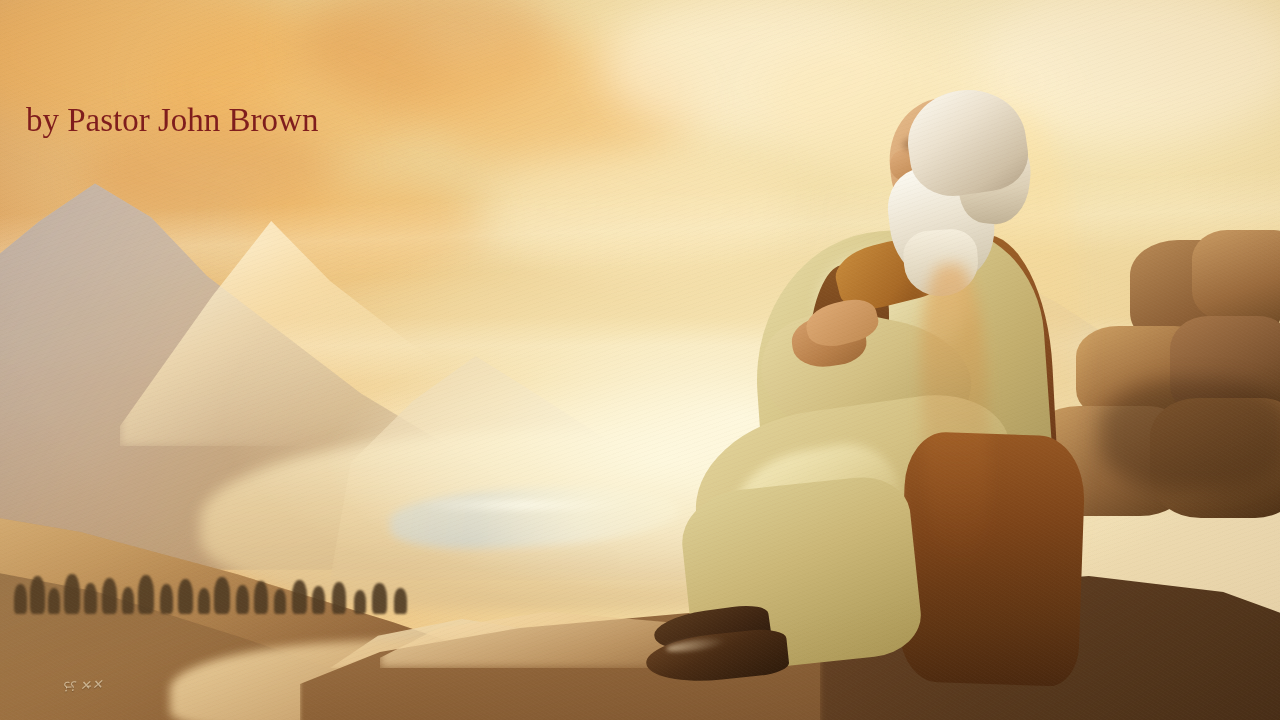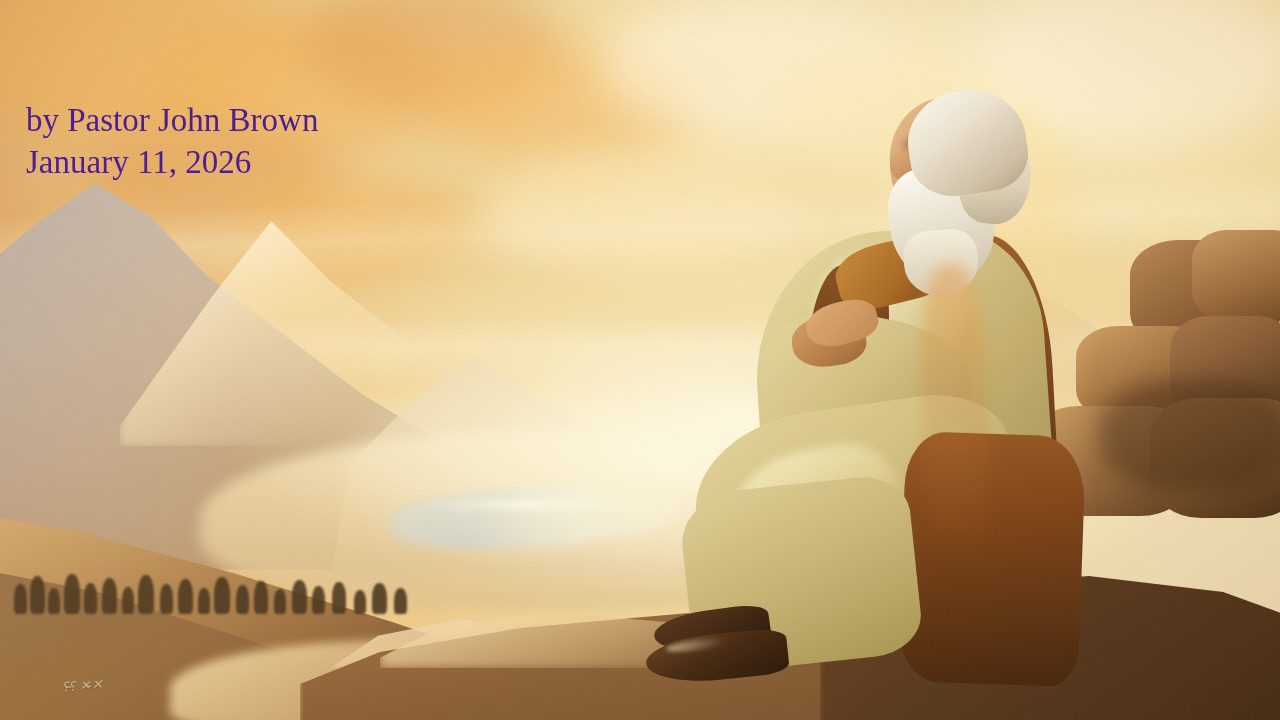--- a/index.html
+++ b/index.html
@@ -407,21 +407,21 @@
     position:absolute;
     left:2px; right:2px;
     bottom:-2px;
     height:4px;
     background:#3a2012;
   }
   .byline, .date {
     font-family:"Liberation Serif", serif;
     font-size:33px;
     line-height:1.26;
-    color:#4c1d95;
+    color:#7f1d1d;
     white-space:nowrap;
   }
   .byline { margin-top:14px; }
 </style>
 </head>
 <body>
 
 <div id="slide">
 
   <div class="layer sky-base"></div>
@@ -529,16 +529,15 @@
     <div class="fig shoe-hi"></div>
   </div>
 
   <div class="layer veil"></div>
   <div class="layer grain"></div>
 
   <div class="signature">⸮̵⸮&nbsp;✕̵✕</div>
 
   <div class="text-block">
     <div class="byline">by Pastor John Brown</div>
-    <div class="date">January 11, 2026</div>
   </div>
 
 </div>
 
 </body></html>

